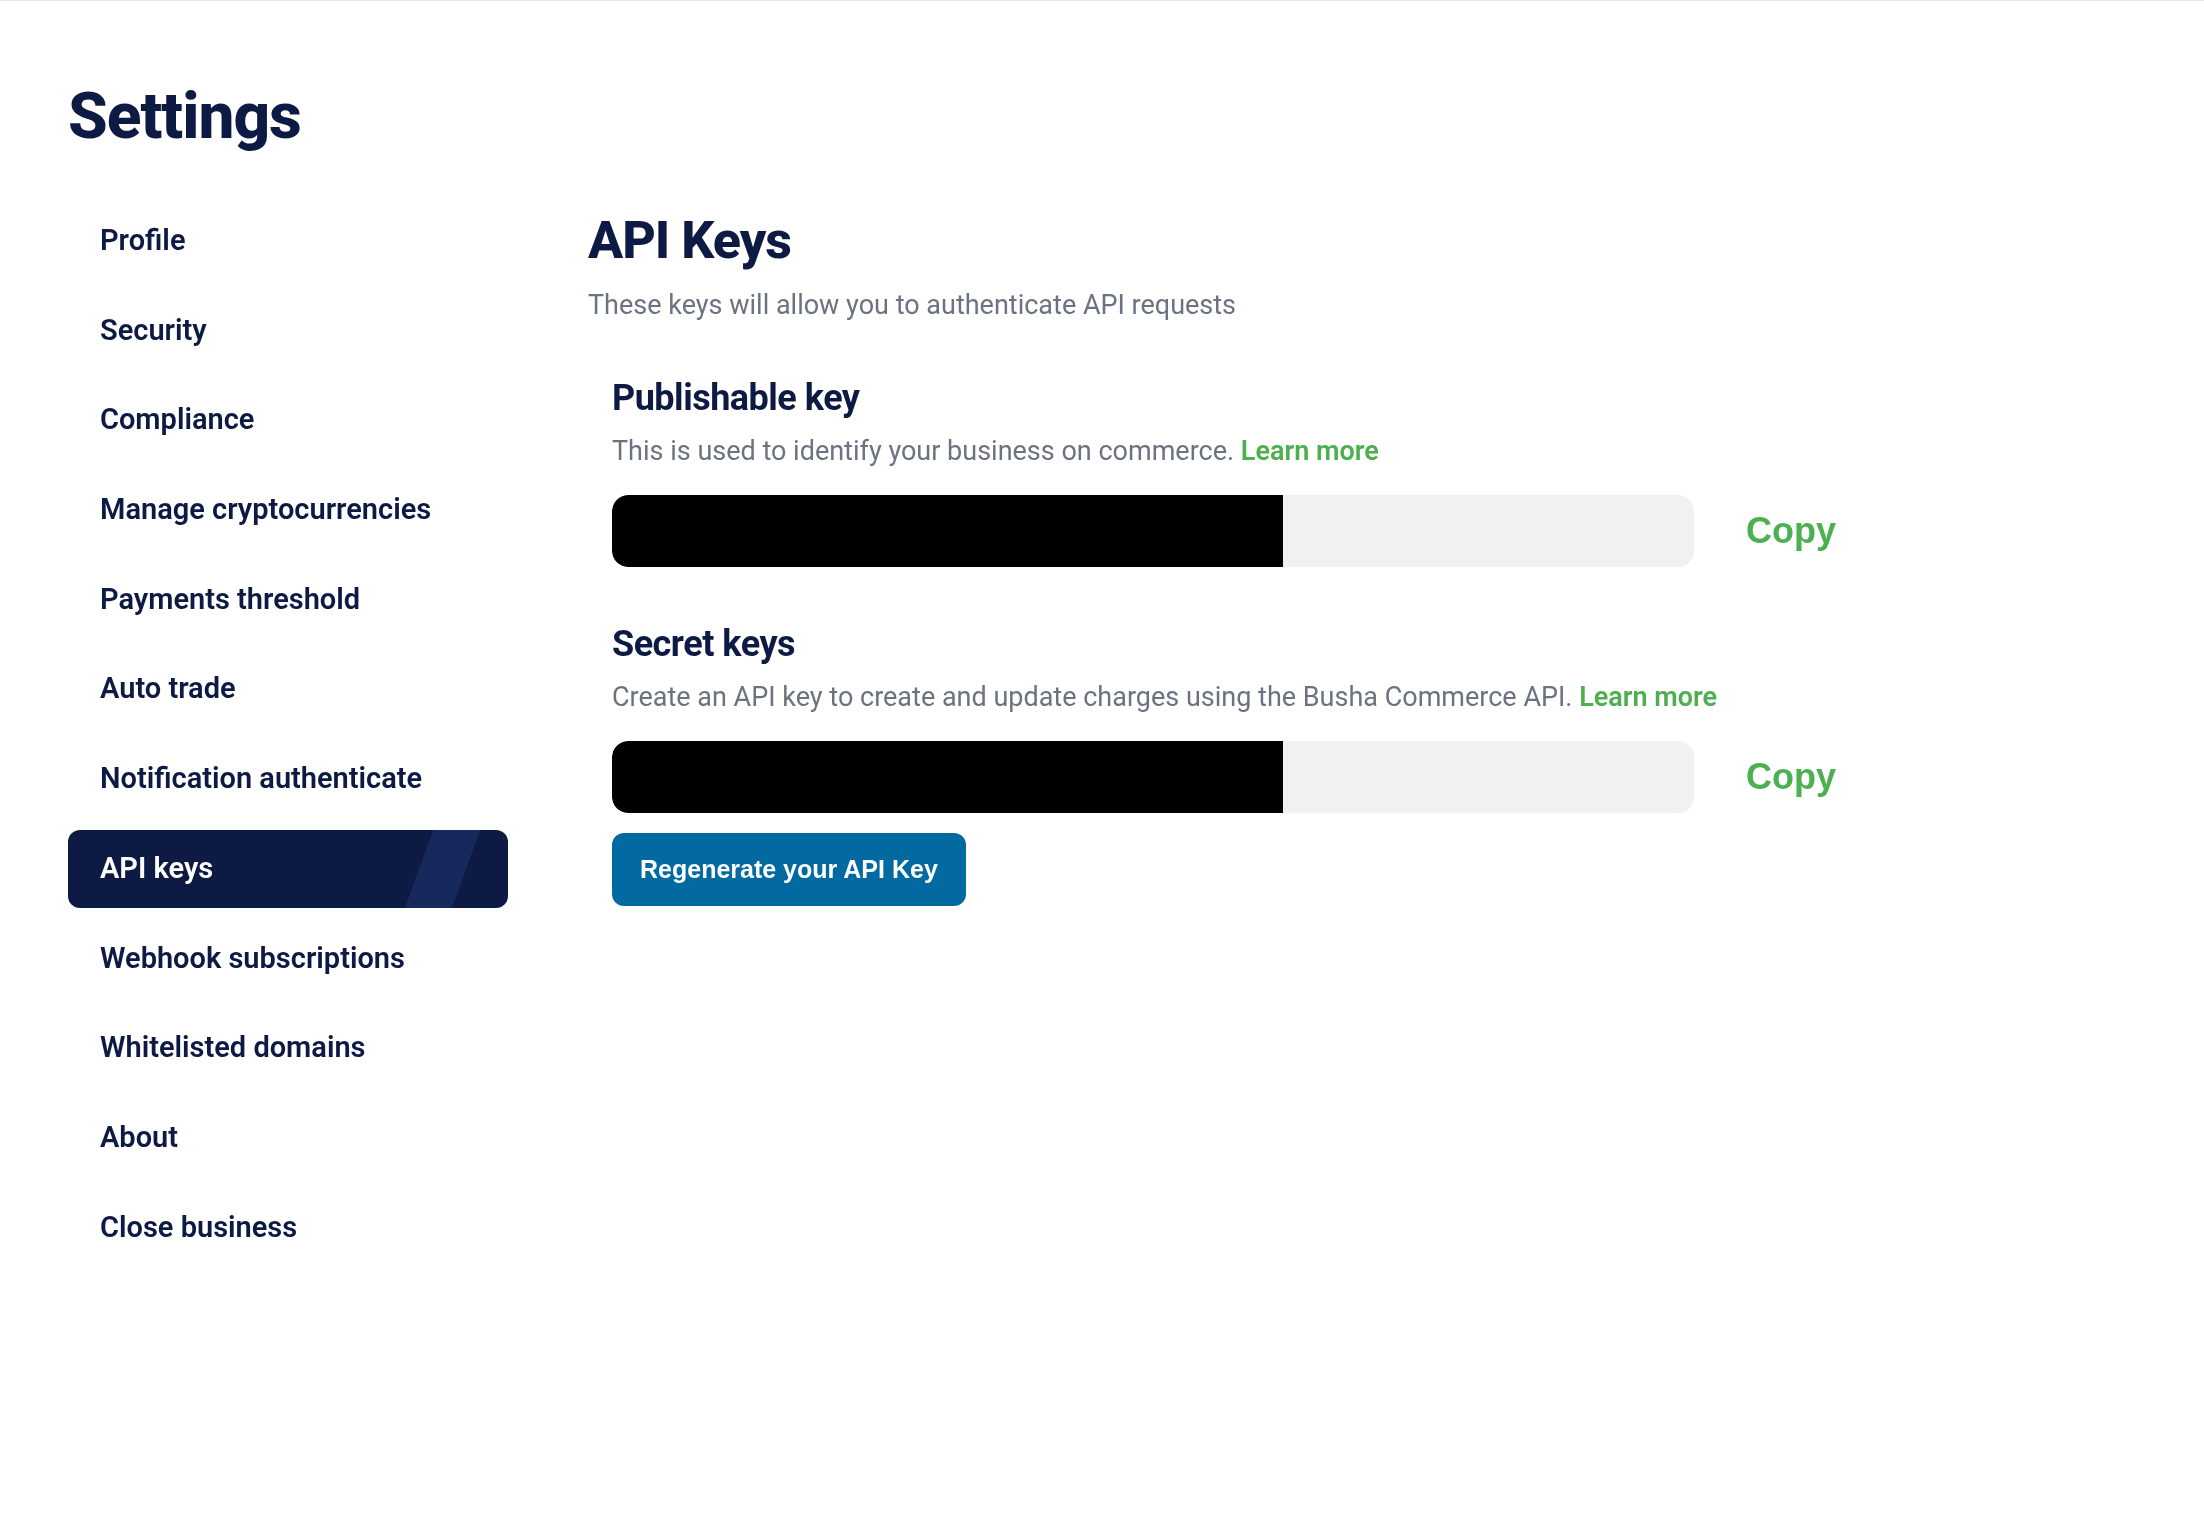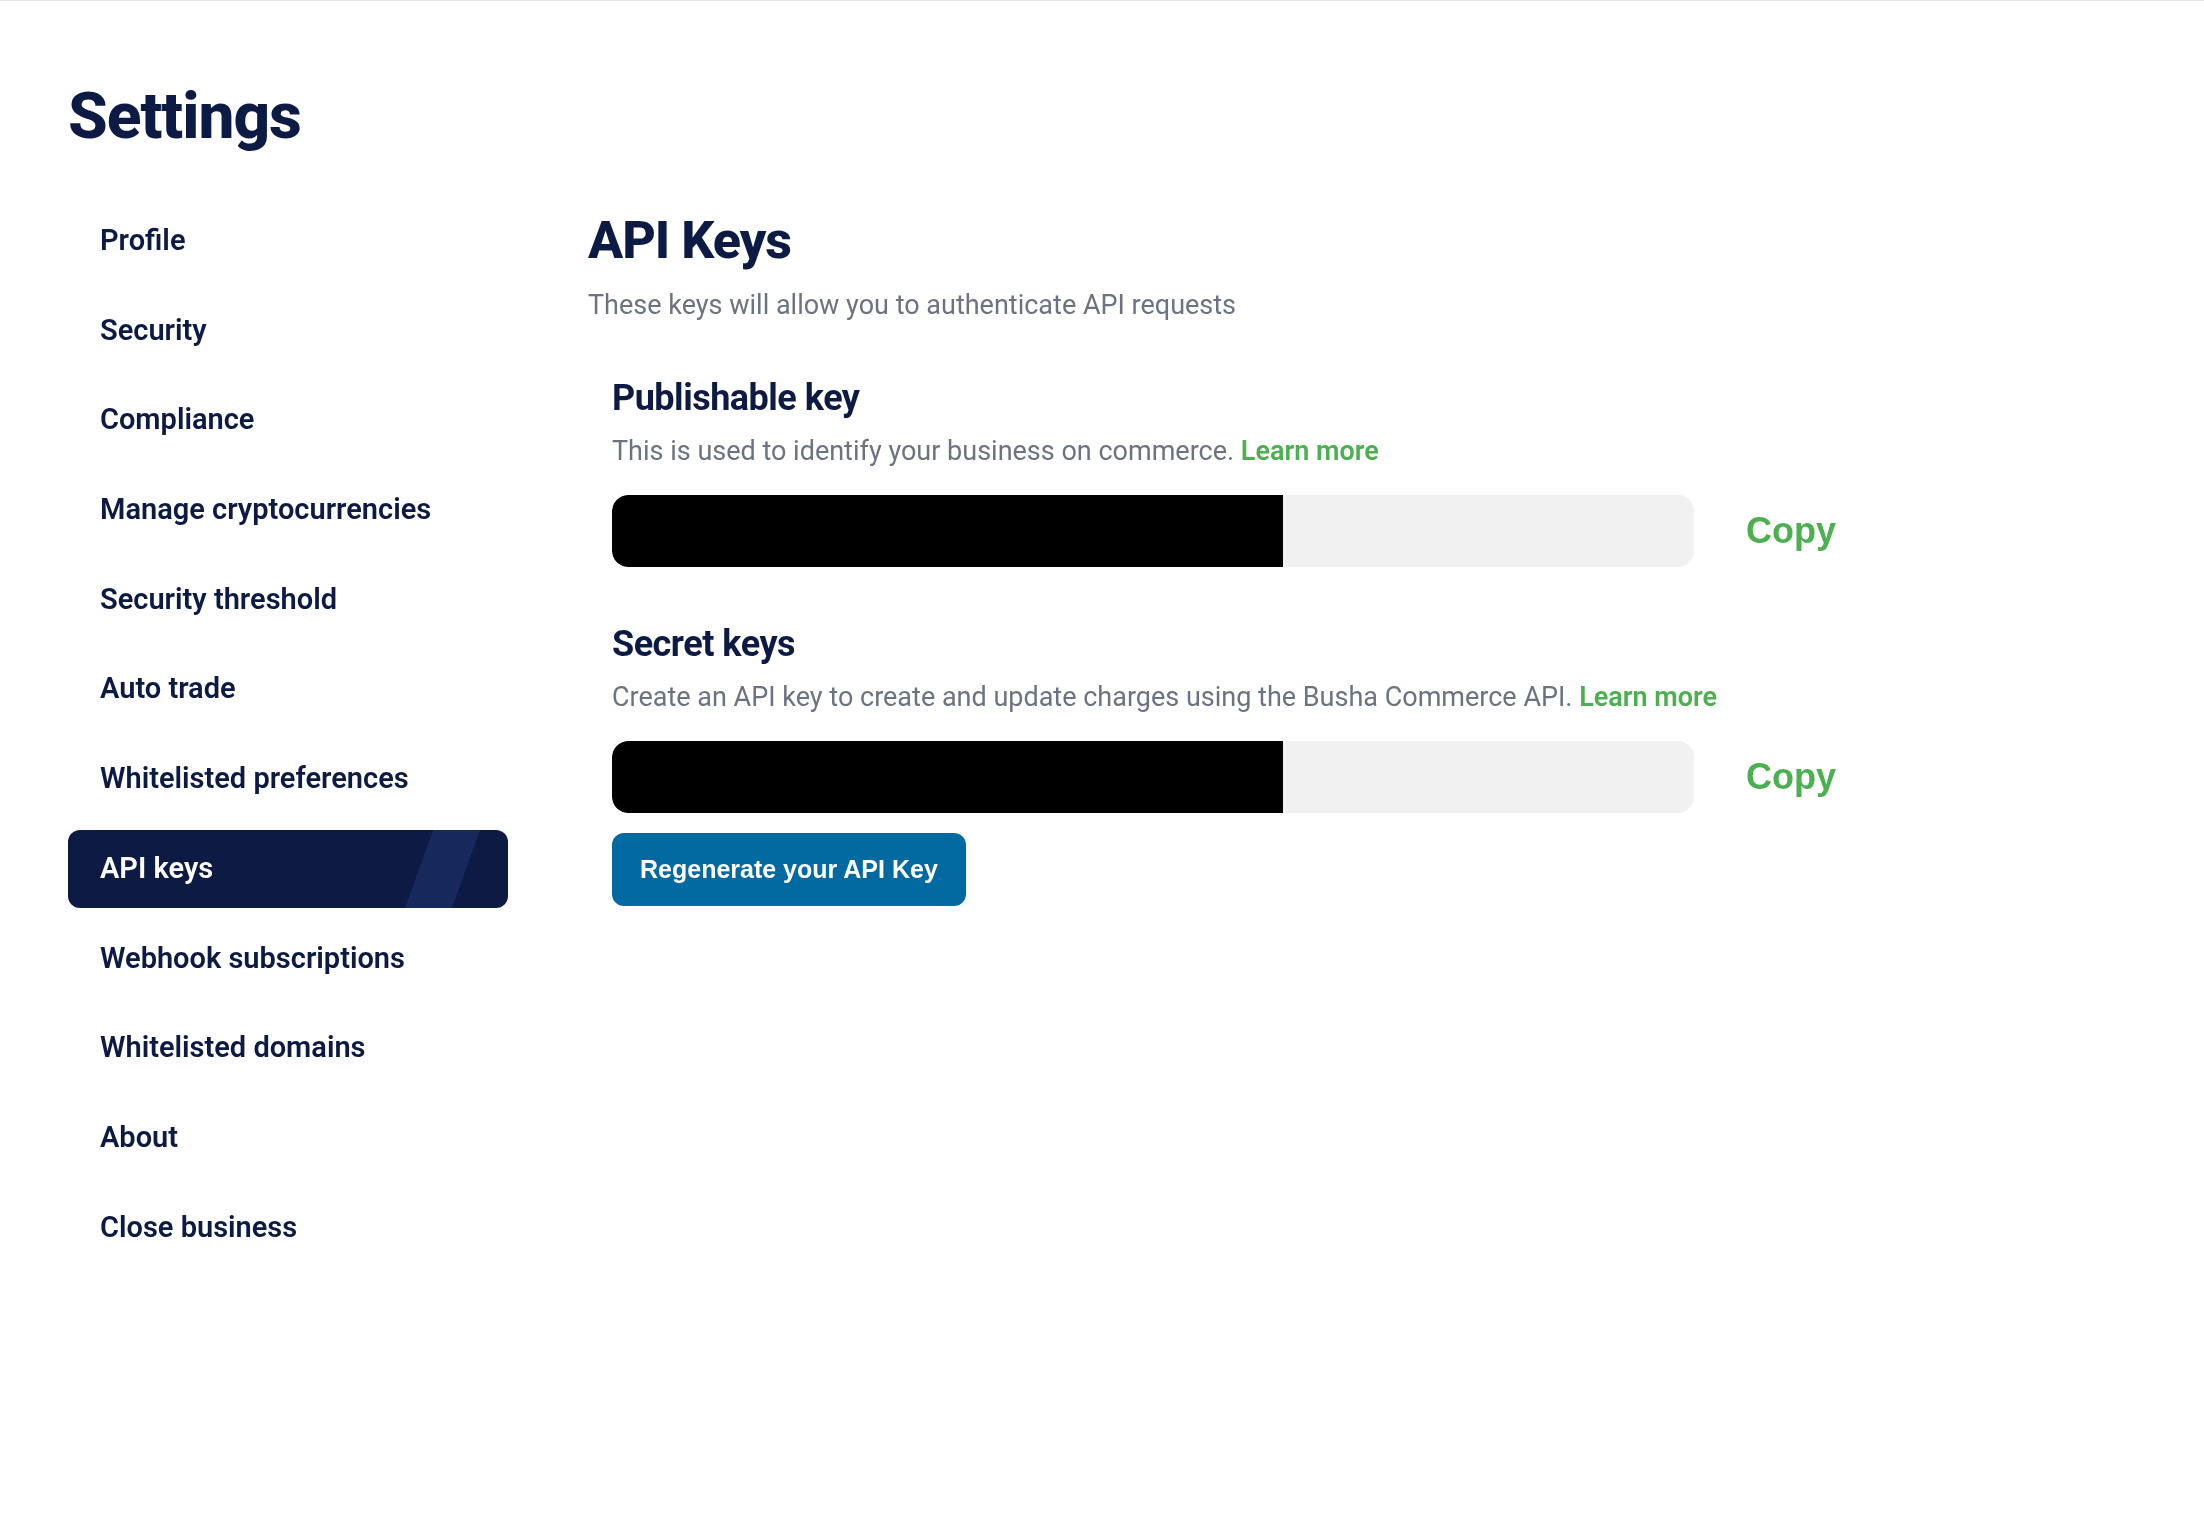--- a/index.html
+++ b/index.html
@@ -162,27 +162,27 @@
       <div class="sidebar-item">
         <span>Security</span>
       </div>
       <div class="sidebar-item">
         <span>Compliance</span>
       </div>
       <div class="sidebar-item">
         <span>Manage cryptocurrencies</span>
       </div>
       <div class="sidebar-item">
-        <span>Security threshold</span>
+        <span>Payments threshold</span>
       </div>
       <div class="sidebar-item">
         <span>Auto trade</span>
       </div>
       <div class="sidebar-item">
-        <span>Whitelisted preferences</span>
+        <span>Notification authenticate</span>
       </div>
       <div class="sidebar-item active">
         <span>API keys</span>
       </div>
       <div class="sidebar-item">
         <span>Webhook subscriptions</span>
       </div>
       <div class="sidebar-item">
         <span>Whitelisted domains</span>
       </div>

